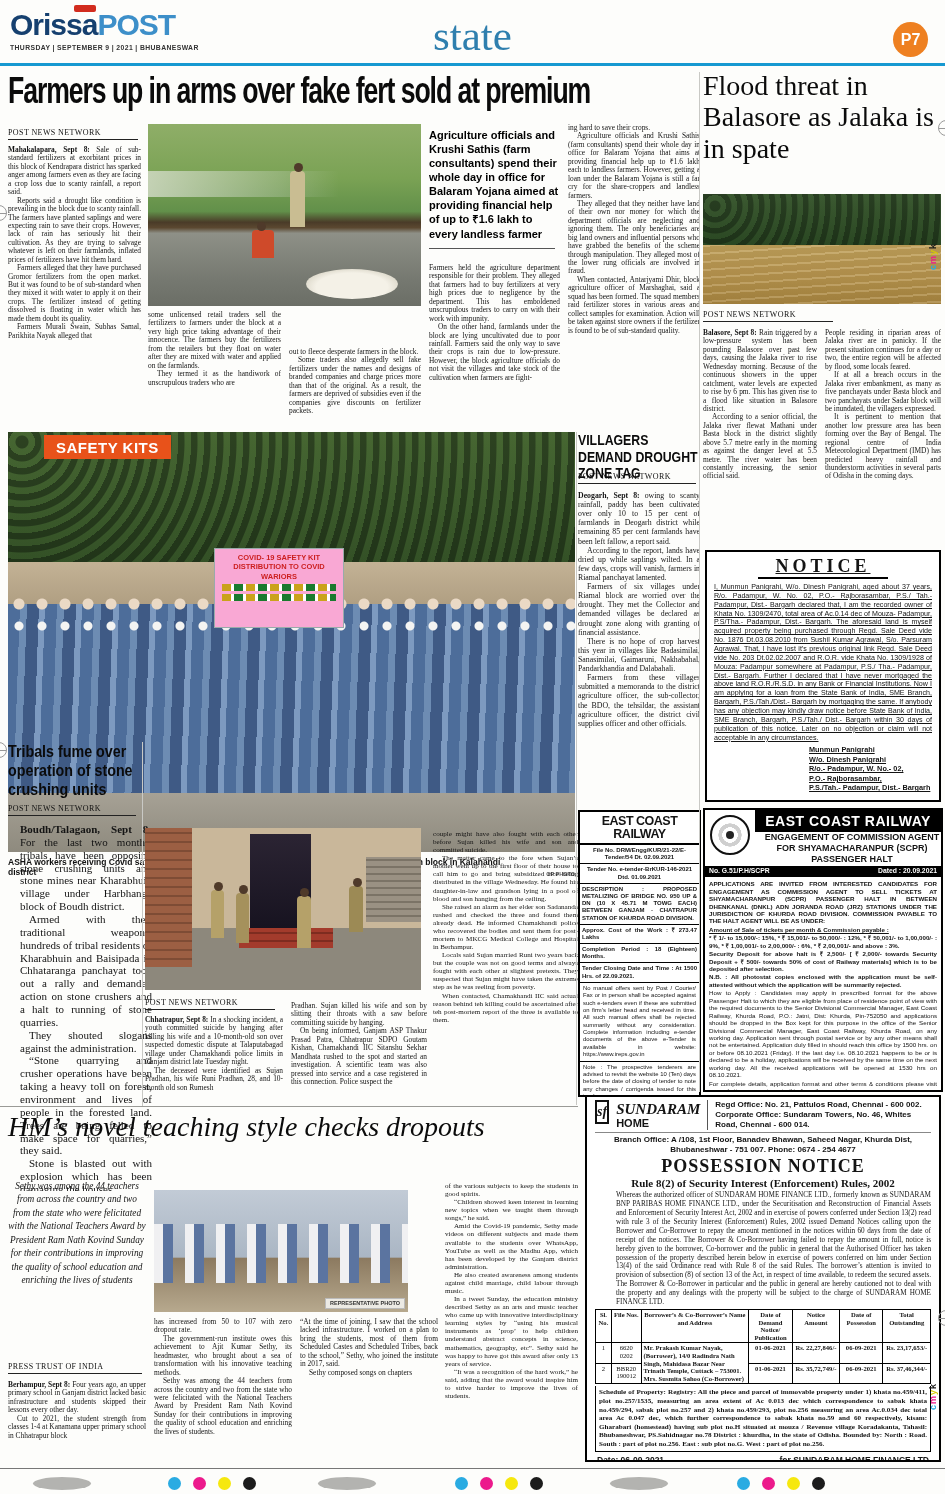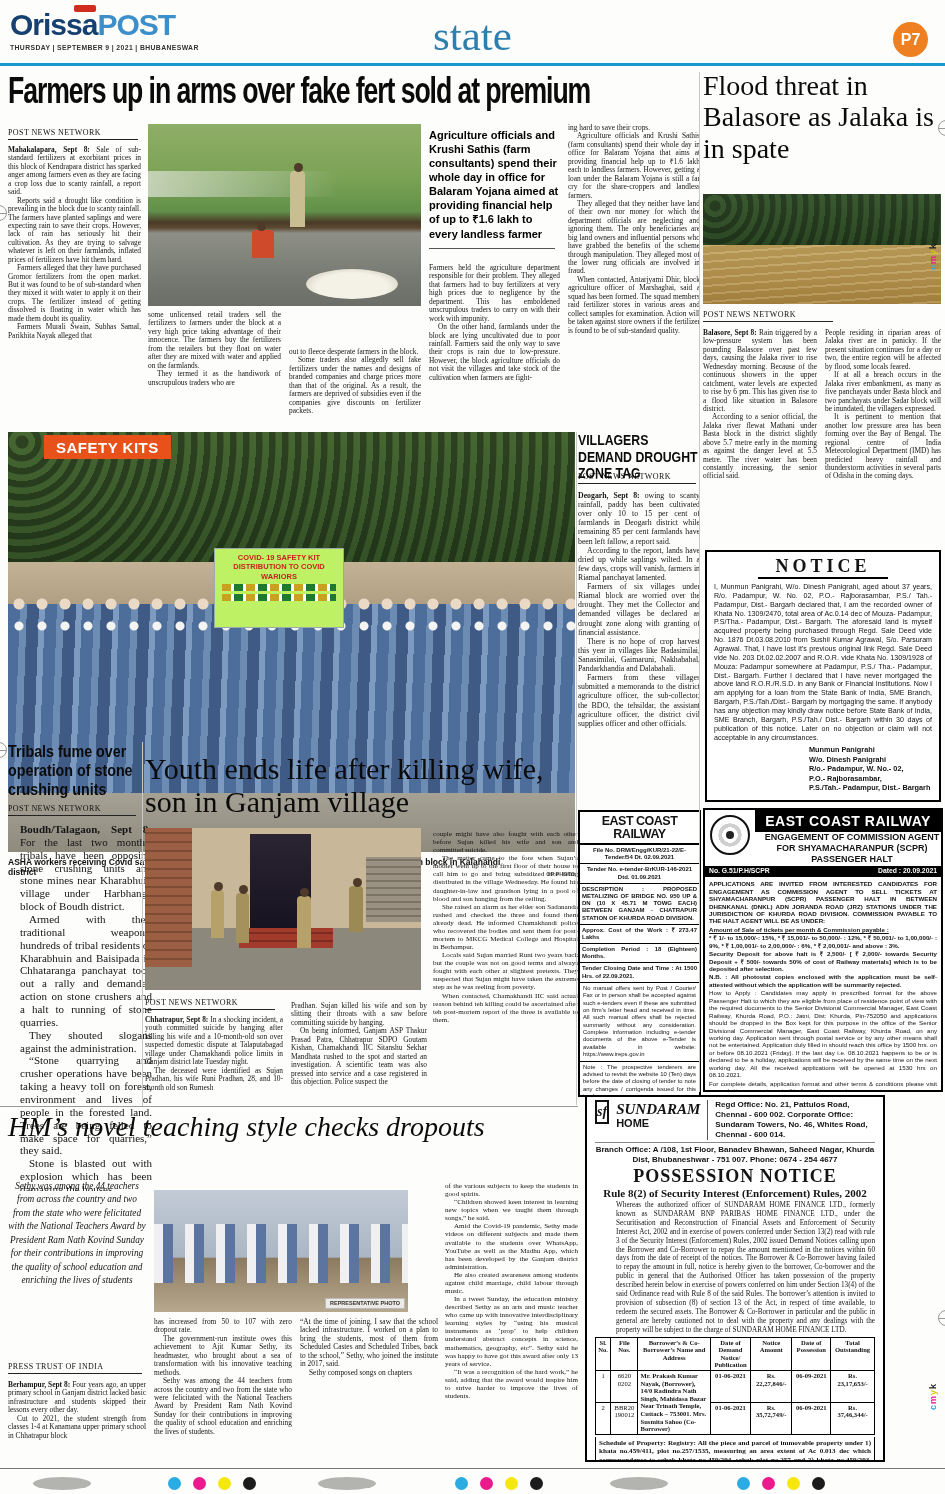--- a/index.html
+++ b/index.html
@@ -62,21 +62,21 @@
         repeating-radial-gradient(circle at 14px 10px,rgba(14,34,10,.5) 0 6px,rgba(110,150,80,.3) 7px 13px);
         background-blend-mode:multiply;}
   .wall{position:absolute;left:0;top:31%;width:100%;height:14%;background:linear-gradient(#c3b295,#a8977b);}
   .crowd{position:absolute;left:0;top:41%;width:100%;height:45%;
         background:repeating-linear-gradient(92deg,#4d6d9a 0 12px,#6d8cb3 12px 19px,#3f5a85 19px 31px,#7d9ac0 31px 37px);}
   .heads{position:absolute;left:0;top:38%;width:100%;height:26px;
         background:radial-gradient(circle 6px at 11px 12px,#ead9c5 0 5px,rgba(0,0,0,0) 6px);background-size:23px 26px;}
   .masks{position:absolute;left:0;top:44%;width:100%;height:18px;
         background:radial-gradient(circle 5px at 11px 9px,#f4f4f2 0 4px,rgba(0,0,0,0) 5px);background-size:23px 18px;}
   .ground{position:absolute;left:0;bottom:0;width:100%;height:14%;background:linear-gradient(#a6a195,#8e8a7e);}
-  .banner{position:absolute;border:1px solid #9aa;background:#bef264;padding:4px 3px;text-align:center;}
+  .banner{position:absolute;border:1px solid #9aa;background:#f9a8d4;padding:4px 3px;text-align:center;}
   .banner .bl{font:700 7.5px/1.25 "Liberation Sans",sans-serif;color:var(--banner-red);}
   .odia-bar{height:7px;margin:3px 4px 0;background:repeating-linear-gradient(90deg,#caa21a 0 9px,#fff 9px 12px,#1a7a2e 12px 21px,#fff 21px 24px);}
   .safety-label{position:absolute;background:var(--label-orange);color:#fff;
         font:800 15px/1 "Liberation Sans",sans-serif;letter-spacing:.5px;padding:5px 12px 4px;}
   .youth-photo{background:linear-gradient(#c9b79a 0 62%,#8d887c 62% 100%);}
   .brickwall{position:absolute;left:0;top:0;width:17%;height:86%;
         background:repeating-linear-gradient(0deg,#9c5f43 0 7px,#7e4c35 7px 9px);}
   .doorway{position:absolute;left:38%;top:4%;width:22%;height:58%;background:linear-gradient(#2b2433,#171320);}
   .steps{position:absolute;left:34%;top:62%;width:34%;height:12%;
         background:repeating-linear-gradient(0deg,#a33b2c 0 6px,#7e2c20 6px 8px);}
@@ -245,21 +245,21 @@
     <div class="abs byline" style="left:0;top:40px;width:118px;">POST NEWS NETWORK</div>
     <div class="abs body-text" style="left:0;top:59px;width:122px;height:312px;font-size:7.8px;line-height:1.17;">
       <p class="lead"><b class="dateline">Deogarh, Sept 8:</b> <span>owing to scanty rainfall, paddy has been cultivated over only 10 to 15 per cent of farmlands in Deogarh district while remaining 85 per cent farmlands have been left fallow, a report said.</span></p>
     <p>According to the report, lands have dried up while saplings wilted. In a few days, crops will vanish, farmers in Riamal panchayat lamented.</p>
         <p>Farmers of six villages under Riamal block are worried over the drought. They met the Collector and demanded villages be declared as drought zone along with granting of financial assistance.</p>
         <p>There is no hope of crop harvest this year in villages like Badasimilai, Sanasimilai, Gaimaruni, Nakhabahal, Pandarkhandia and Dalabahali.</p>
         <p>Farmers from these villages submitted a memoranda to the district agriculture officer, the sub-collector, the BDO, the tehsildar, the assistant agriculture officer, the district civil supplies officer and other officials.</p>
       </div>
   </div>
 
-  <div class="abs notice-box" style="left:705px;top:550px;width:236px;height:252px;">
+  <div class="abs notice-box" style="left:705px;top:550px;width:236px;height:252px;text-decoration:underline;">
     <div class="notice-title">NOTICE</div>
     <div class="notice-body">I, Munmun Panigrahi, W/o. Dinesh Panigrahi, aged about 37 years, R/o. Padampur, W. No. 02, P.O.- Rajborasambar, P.S./ Tah.- Padampur, Dist.- Bargarh declared that, I am the recorded owner of Khata No. 1309/2470, total area of Ac.0.14 dec of Mouza- Padampur, P.S/Tha.- Padampur, Dist.- Bargarh. The aforesaid land is myself acquired property being purchased through Regd. Sale Deed vide No. 1876 Dt.03.08.2010 from Sushil Kumar Agrawal, S/o. Parsuram Agrawal. That, I have lost it’s previous original link Regd. Sale Deed vide No. 203 Dt.02.02.2007 and R.O.R. vide Khata No. 1309/1928 of Mouza: Padampur somewhere at Padampur, P.S./ Tha.- Padampur, Dist.- Bargarh. Further I declared that I have never mortgaged the above land R.O.R./R.S.D. in any Bank or Financial Institutions. Now I am applying for a loan from the State Bank of India, SME Branch, Bargarh, P.S./Tah./Dist.- Bargarh by mortgaging the same. If anybody has any objection may kindly draw notice before State Bank of India, SME Branch, Bargarh, P.S./Tah./ Dist.- Bargarh within 30 days of publication of this notice. Later on no objection or claim will not acceptable in any circumstances.</div>
     <div class="notice-sign">
         <p>Munmun Panigrahi</p>
         <p>W/o. Dinesh Panigrahi</p>
         <p>R/o.- Padampur, W. No.- 02,</p>
         <p>P.O.- Rajborasambar,</p>
         <p>P.S./Tah.- Padampur, Dist.- Bargarh</p>
       </div>
   </div>
@@ -310,39 +310,38 @@
       <p class="lead"><b class="dateline">Boudh/Talagaon, Sept 8:</b> <span>For the last two months, tribals have been opposing stone crushing units and stone mines near Kharabhuin village under Harbhanga block of Boudh district.</span></p>
     <p>Armed with their traditional weapons, hundreds of tribal residents of Kharabhuin and Baisipada in Chhataranga panchayat took out a rally and demanded action on stone crushers and a halt to running of stone quarries.</p>
         <p>They shouted slogans against the administration.</p>
         <p>“Stone quarrying and crusher operations have been taking a heavy toll on forest, environment and lives of people in the forested land. Trees are being felled to make space for quarries,” they said.</p>
         <p>Stone is blasted out with explosion which has been damaging the houses.</p>
         <p>They had several rounds of discussions with officials of the district administration about closure of four stone crushing units. They had also staged protests in front of the block, tehsil and panchayat offices. But no step was taken yet.</p>
       </div>
   </div>
 
   <div class="abs" style="left:145px;top:752px;width:433px;height:356px;">
-    <h2 class="h-youth">Youth ends life after killing wife, son in Ganjam village</h2>
     <div class="photo youth-photo" style="left:0;top:76px;width:276px;height:162px;">
       <div class="brickwall"></div>
       <div class="doorway"></div>
       <div class="steps"></div>
       <div class="shed"></div>
       <div class="fig" style="left:24%;top:38%;width:13px;height:48px;background:#b5a169;"></div>
       <div class="fig" style="left:33%;top:40%;width:13px;height:50px;background:#a5915c;"></div>
       <div class="fig" style="left:55%;top:42%;width:14px;height:52px;background:#b5a169;"></div>
       <div class="fig" style="left:74%;top:36%;width:14px;height:46px;background:#9c8a55;"></div>
     </div>
     <div class="abs byline" style="left:0;top:246px;width:130px;">POST NEWS NETWORK</div>
     <div class="abs body-text" style="left:0;top:264px;width:138px;height:92px;">
       <p class="lead"><b class="dateline">Chhatrapur, Sept 8:</b> <span>In a shocking incident, a youth committed suicide by hanging after killing his wife and a 10-month-old son over suspected domestic dispute at Talaputabagad village under Chamakhandi police limits in Ganjam district late Tuesday night.</span></p>
     <p>The deceased were identified as Sujan Pradhan, his wife Runi Pradhan, 28, and 10-month old son Rumesh</p>
       </div>
     <div class="abs body-text" style="left:146px;top:250px;width:136px;height:106px;">
         <p>Pradhan. Sujan killed his wife and son by slitting their throats with a saw before committing suicide by hanging.</p>
-        <p>On being informed, Ganjam ASP Thakur Prasad Patra, Chhatrapur SDPO Goutam Kishan, Chamakhandi IIC Sitanshu Sekhar Mandhata rushed to the spot and started an investigation. A scientific team was also pressed into service and a case registered in this objection. Police suspect the</p>
+        <p>On being informed, Ganjam ASP Thakur Prasad Patra, Chhatrapur SDPO Goutam Kishan, Chamakhandi IIC Sitanshu Sekhar Mandhata rushed to the spot and started an investigation. A scientific team was also pressed into service and a case registered in this connection. Police suspect the</p>
       </div>
     <div class="abs body-text" style="left:288px;top:78px;width:145px;height:278px;font-size:7.1px;">
         <p>couple might have also fought with each other before Sujan killed his wife and son and committed suicide.</p>
         <p>The matter came to the fore when Sujan’s mother went up to the first floor of their house to call him to go and bring subsidized rice being distributed in the village Wednesday. He found his daughter-in-law and grandson lying in a pool of blood and son hanging from the ceiling.</p>
         <p>She raised an alarm as her elder son Sadananda rushed and checked the three and found them already dead. He informed Chamakhandi police who recovered the bodies and sent them for post-mortem to MKCG Medical College and Hospital in Berhampur.</p>
         <p>Locals said Sujan married Runi two years back but the couple was not on good terms and always fought with each other at slightest pretexts. They suspected that Sujan might have taken the extreme step as he was reeling from poverty.</p>
         <p>When contacted, Chamakhandi IIC said actual reason behind teh killing could be ascertained after teh post-mortem report of the three is available to them.</p>
       </div>
   </div>
 
@@ -370,21 +369,21 @@
     <div class="abs body-text" style="left:437px;top:70px;width:133px;height:286px;font-size:7.1px;">
         <p>of the various subjects to keep the students in good spirits.</p>
         <p>“Children showed keen interest in learning new topics when we taught them through songs,” he said.</p>
         <p>Amid the Covid-19 pandemic, Sethy made videos on different subjects and made them available to the students over WhatsApp, YouTube as well as the Madhu App, which has been developed by the Ganjam district administration.</p>
         <p>He also created awareness among students against child marriage, child labour through music.</p>
         <p>In a tweet Sunday, the education ministry described Sethy as an arts and music teacher who came up with innovative interdisciplinary learning styles by “using his musical instruments as ‘prop’ to help children understand abstract concepts in science, mathematics, geography, etc”. Sethy said he was happy to have got this award after only 13 years of service.</p>
         <p>“It was a recognition of the hard work,” he said, adding that the award would inspire him to strive harder to improve the lives of students.</p>
       </div>
   </div>
 
-  <div class="abs sund-box" style="left:585px;top:1095px;width:300px;height:367px;">
+  <div class="abs sund-box" style="left:585px;top:1095px;width:356px;height:367px;">
     <div class="sund-head">
       <div class="sf-logo">sf</div>
       <div class="sund-brand">
         <span>SUNDARAM</span>
         <small>HOME</small>
       </div>
       <div class="sund-addr">Regd Office: No. 21, Pattulos Road, Chennai - 600 002. Corporate Office: Sundaram Towers, No. 46, Whites Road, Chennai - 600 014.</div>
     </div>
     <div class="sund-branch">Branch Office: A /108, 1st Floor, Banadev Bhawan, Saheed Nagar, Khurda Dist, Bhubaneshwar - 751 007. Phone: 0674 - 254 4677</div>
     <div class="sund-title">POSSESSION NOTICE</div>

